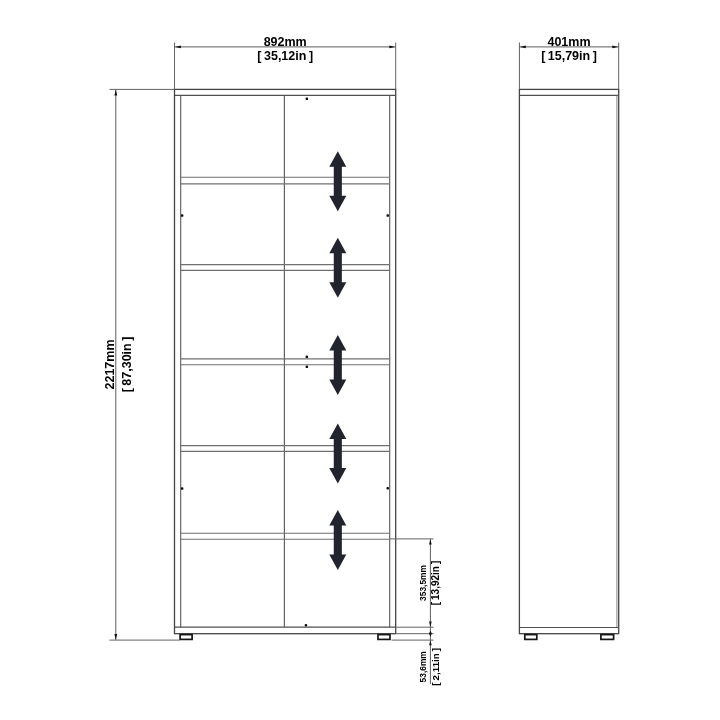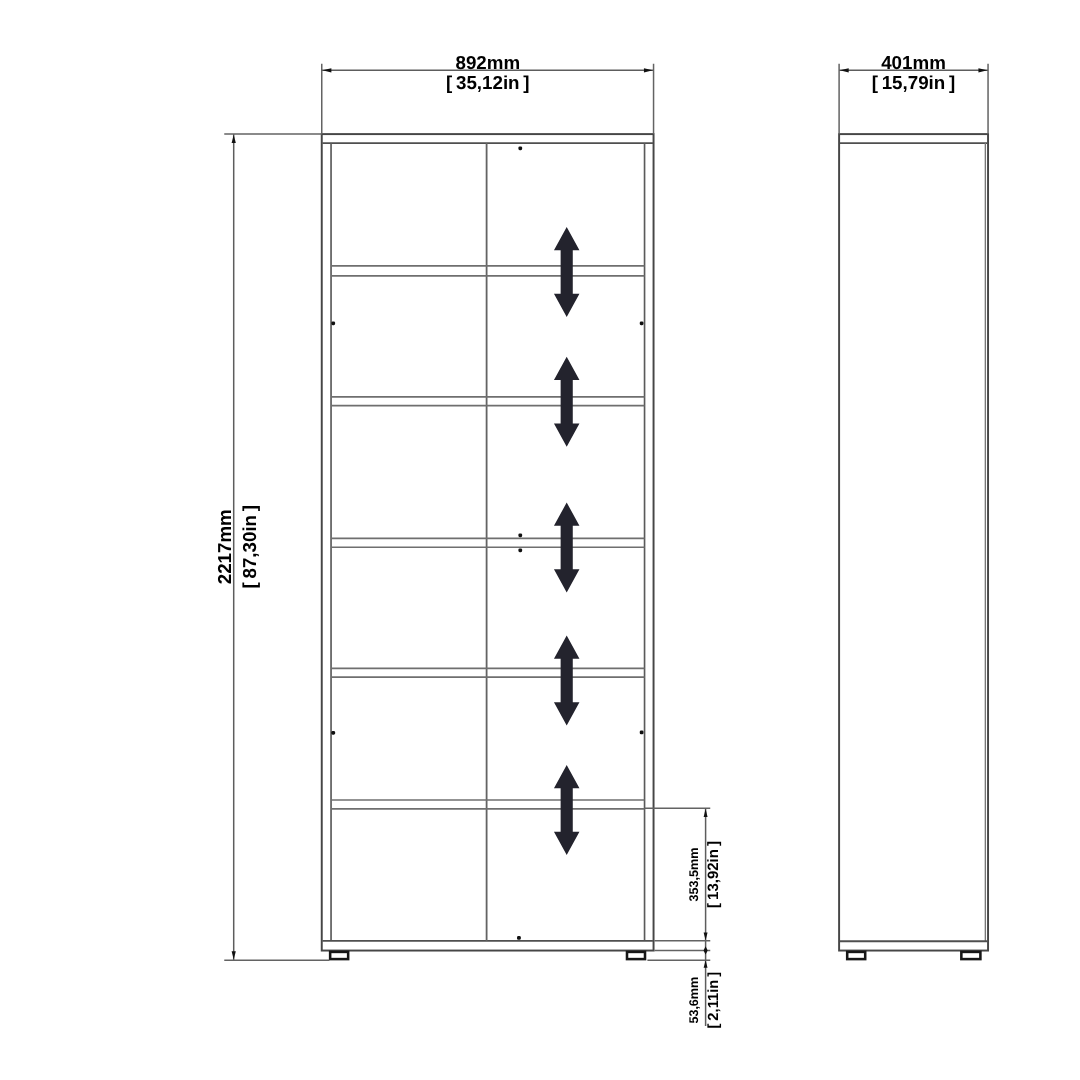--- a/index.html
+++ b/index.html
@@ -1,16 +1,16 @@
 <!DOCTYPE html>
 <html><head>
 <meta charset="utf-8">
 <style>
   html,body{margin:0;padding:0;background:#ffffff;}
-  .page{width:624px;height:720px;position:relative;background:#ffffff;overflow:hidden;padding-left:40px;}
+  .page{width:624px;height:720px;position:relative;background:#ffffff;overflow:hidden;}
   text{font-family:"Liberation Sans", sans-serif;font-weight:bold;fill:#000000;}
 </style>
 </head>
 <body>
 <div class="page">
 <svg width="720" height="720" viewBox="0 0 720 720">
 
   <rect x="0" y="0" width="720" height="720" fill="#ffffff"></rect>
 
   <rect x="174.5" y="89.4" width="221.2" height="544.3" fill="#ffffff" stroke="#464646" stroke-width="1.3"></rect>

